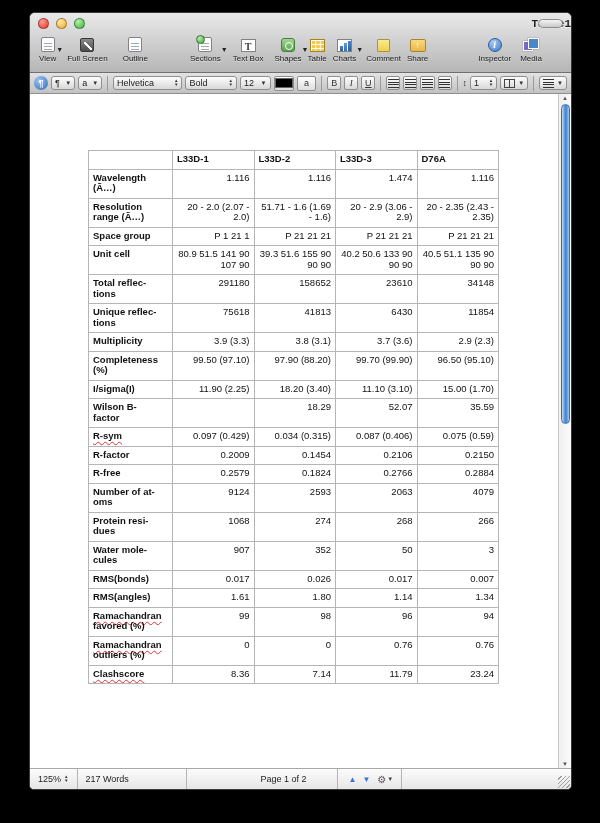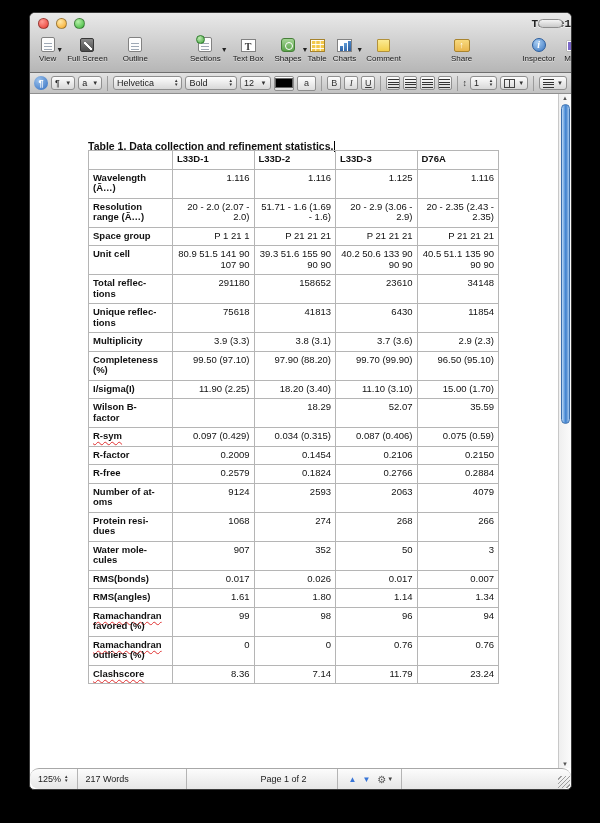--- a/index.html
+++ b/index.html
@@ -22,21 +22,21 @@
   .tblabel{font-size:8px;color:#1a1a1a;margin-top:2px;white-space:nowrap;text-shadow:0 1px 0 rgba(255,255,255,.5);}
   .dd{position:absolute;right:-4px;top:10px;font-size:7px;color:#222;}
   .tbicon{width:18px;height:16px;position:relative;}
   
   [data-name="toolbar-button-fullscreen"]{margin-left:5px;}
   [data-name="toolbar-button-outline"]{margin-left:9px;}
   [data-name="toolbar-button-sections"]{margin-left:36px;}
   [data-name="toolbar-button-textbox"]{margin-left:6px;}
   [data-name="toolbar-button-shapes"]{margin-left:5px;}
   [data-name="toolbar-button-comment"]{margin-left:4px;}
-  [data-name="toolbar-button-share"]{margin-left:44px;align-items:center;}
+  [data-name="toolbar-button-share"]{align-items:center;}
   [data-name="toolbar-button-inspector"]{margin-left:44px;}
   [data-name="toolbar-button-media"]{margin-left:3px;}
 
   .view-icon,.outline-icon,.sections-icon{width:14px;height:15px;margin:0 auto;background:#fdfdfd;border:1px solid #828282;border-radius:2px;box-sizing:border-box;background-image:repeating-linear-gradient(to bottom,transparent 0 2px,#9fa9b6 2px 3px);background-size:8px 9px;background-position:2px 3px;background-repeat:no-repeat;}
   .sections-icon::before{content:"";position:absolute;left:-3px;top:-3px;width:7px;height:7px;border-radius:50%;background:radial-gradient(circle at 35% 30%,#bfeab2,#3fa33b);border:1px solid #2e7d2c;}
   .fullscreen-icon{width:14px;height:14px;margin:1px auto 0;background:linear-gradient(#8a8a8a,#4c4c4c);border:1px solid #383838;border-radius:2px;box-sizing:border-box;}
   .fullscreen-icon::after{content:"";position:absolute;left:3px;top:3px;width:8px;height:8px;background:linear-gradient(45deg,transparent 38%,#fff 38% 62%,transparent 62%);}
   .textbox-icon{width:15px;height:13px;margin:2px auto 0;background:#fff;border:1px solid #828282;box-sizing:border-box;}
   .textbox-icon::after{content:"T";position:absolute;left:0;right:0;top:1px;text-align:center;font:bold 10px "Liberation Serif",serif;color:#3a3a3a;}
   .shapes-icon{width:14px;height:14px;margin:1px auto 0;background:linear-gradient(#a5d595,#58a348);border:1px solid #467f39;border-radius:3px;box-sizing:border-box;}
@@ -83,21 +83,21 @@
   table.stats td{text-align:right;font-weight:normal;}
   .squiggle{text-decoration:underline;text-decoration-style:wavy;text-decoration-color:#e03030;text-decoration-thickness:1px;text-underline-offset:2px;}
 
   
   .scrollbar{position:absolute;right:0;top:0;bottom:0;width:13px;background:linear-gradient(to right,#efefef,#fbfbfb);border-left:1px solid #c8c8c8;box-sizing:border-box;}
   .sb-up{position:absolute;top:1px;left:0;right:0;text-align:center;font-size:6px;color:#555;}
   .sb-down{position:absolute;bottom:1px;left:0;right:0;text-align:center;font-size:6px;color:#555;}
   .sb-thumb{position:absolute;left:1.5px;top:10px;width:9px;height:320px;border-radius:5px;background:linear-gradient(to right,#bcd8f4,#4e8fd9 45%,#3d7ecb 55%,#a6c9ee);border:1px solid #3a6fae;box-sizing:border-box;}
 
   
-  .statusbar{height:20px;background:linear-gradient(#fcfcfc,#e6e6e6);border-top:1px solid #a8a8a8;display:flex;align-items:stretch;font-size:9px;color:#222;position:relative;border-radius:9px;}
+  .statusbar{height:20px;background:linear-gradient(#fcfcfc,#e6e6e6);border-top:1px solid #a8a8a8;display:flex;align-items:stretch;font-size:9px;color:#222;position:relative;}
   .seg{display:flex;align-items:center;padding:0 8px;border-right:1px solid #b4b4b4;}
   .seg.words{width:92px;}
   .seg.page{width:90px;justify-content:center;margin-left:44px;}
   .nav-tri{color:#3875d7;font-size:8px;margin:0 3px;}
   .gear{font-size:10px;color:#555;margin-left:4px;}
   .gear-dd{font-size:6px;color:#444;margin-left:1px;}
   .grip{position:absolute;right:1px;bottom:1px;width:12px;height:12px;background:repeating-linear-gradient(135deg,transparent 0 2px,#9e9e9e 2px 3px);}
 </style>
 </head>
 <body>
@@ -227,21 +227,20 @@
         <span class="dd-small" data-name="chevron-down-icon">▼</span>
       </div>
     <div class="fb-sep" data-name="divider"></div>
     <div class="fb-btn" style="width:28px;" data-name="list-style-dropdown">
         <span class="al-lines" data-name="list-icon"></span>
         <span class="dd-small" data-name="chevron-down-icon">▼</span>
       </div>
   </div>
 
   <div class="content" data-name="document-canvas">
-    <div class="doc-title" data-name="table-caption"><span data-name="table-caption-text">Table 1.  Data collection and refinement statistics.</span><span class="caret" data-name="text-cursor"></span></div>
 
     <table class="stats" data-name="stats-table">
       <colgroup>
           <col class="c0">
           <col class="cn">
           <col class="cn">
           <col class="cn">
           <col class="cn">
         </colgroup>
       <thead>
@@ -252,21 +251,21 @@
             <th data-name="column-header">L33D-3</th>
             <th data-name="column-header">D76A</th>
           </tr>
         </thead>
       <tbody>
           <tr data-name="table-row">
             <th data-name="row-label">Wavelength
 (Ã…)</th>
             <td data-name="table-cell">1.116</td>
             <td data-name="table-cell">1.116</td>
-            <td data-name="table-cell">1.125</td>
+            <td data-name="table-cell">1.474</td>
             <td data-name="table-cell">1.116</td>
           </tr>
           <tr data-name="table-row">
             <th data-name="row-label">Resolution
 range (Ã…)</th>
             <td data-name="table-cell">20  - 2.0 (2.07 -
 2.0)</td>
             <td data-name="table-cell">51.71  - 1.6 (1.69
 - 1.6)</td>
             <td data-name="table-cell">20  - 2.9 (3.06 -

